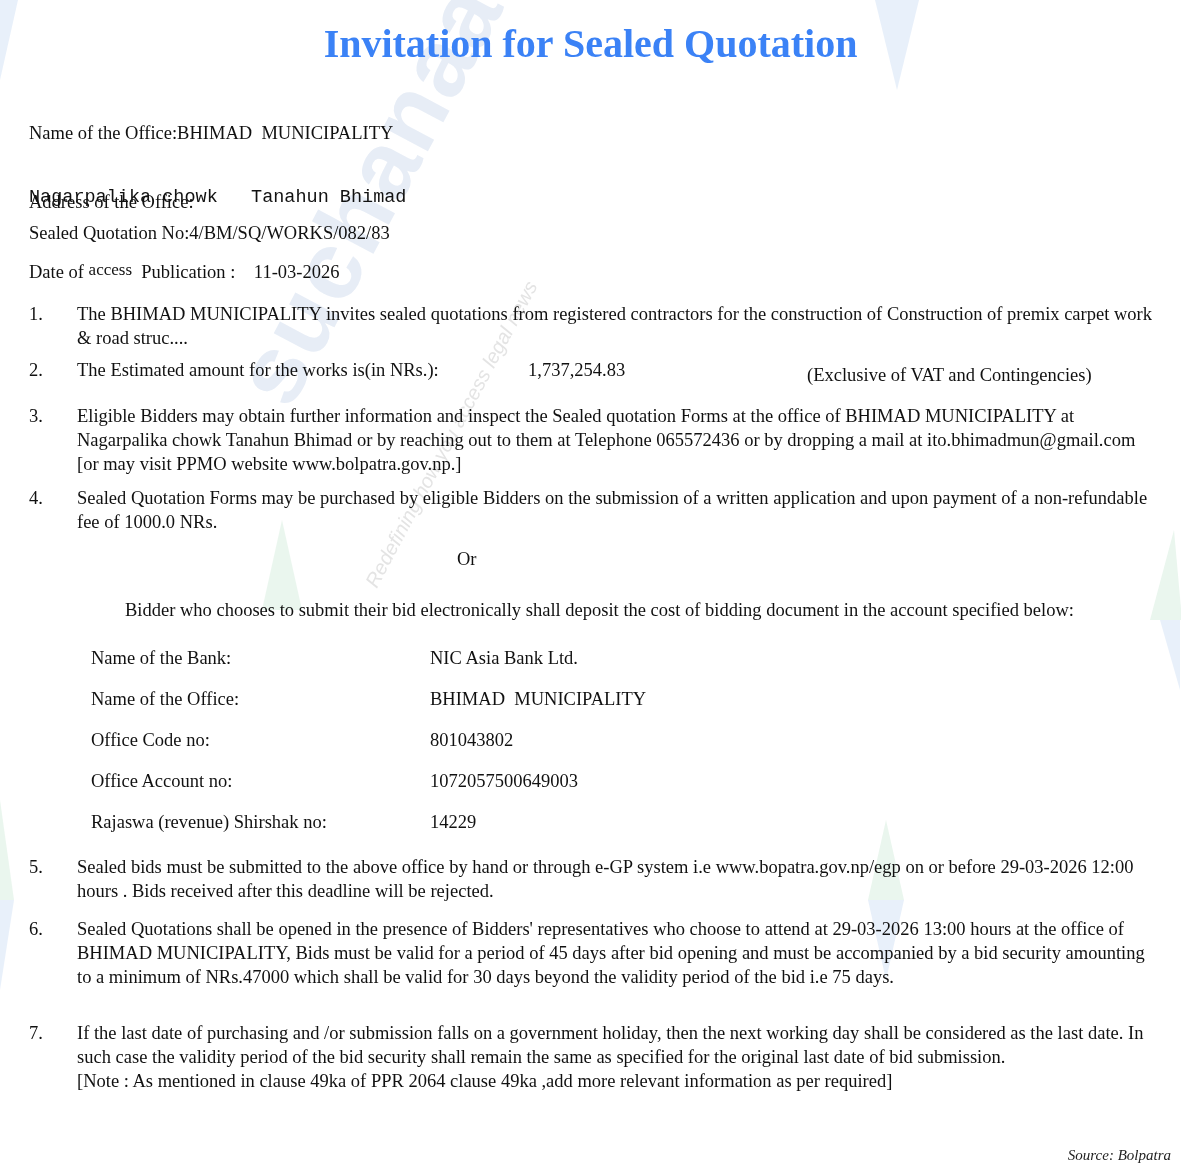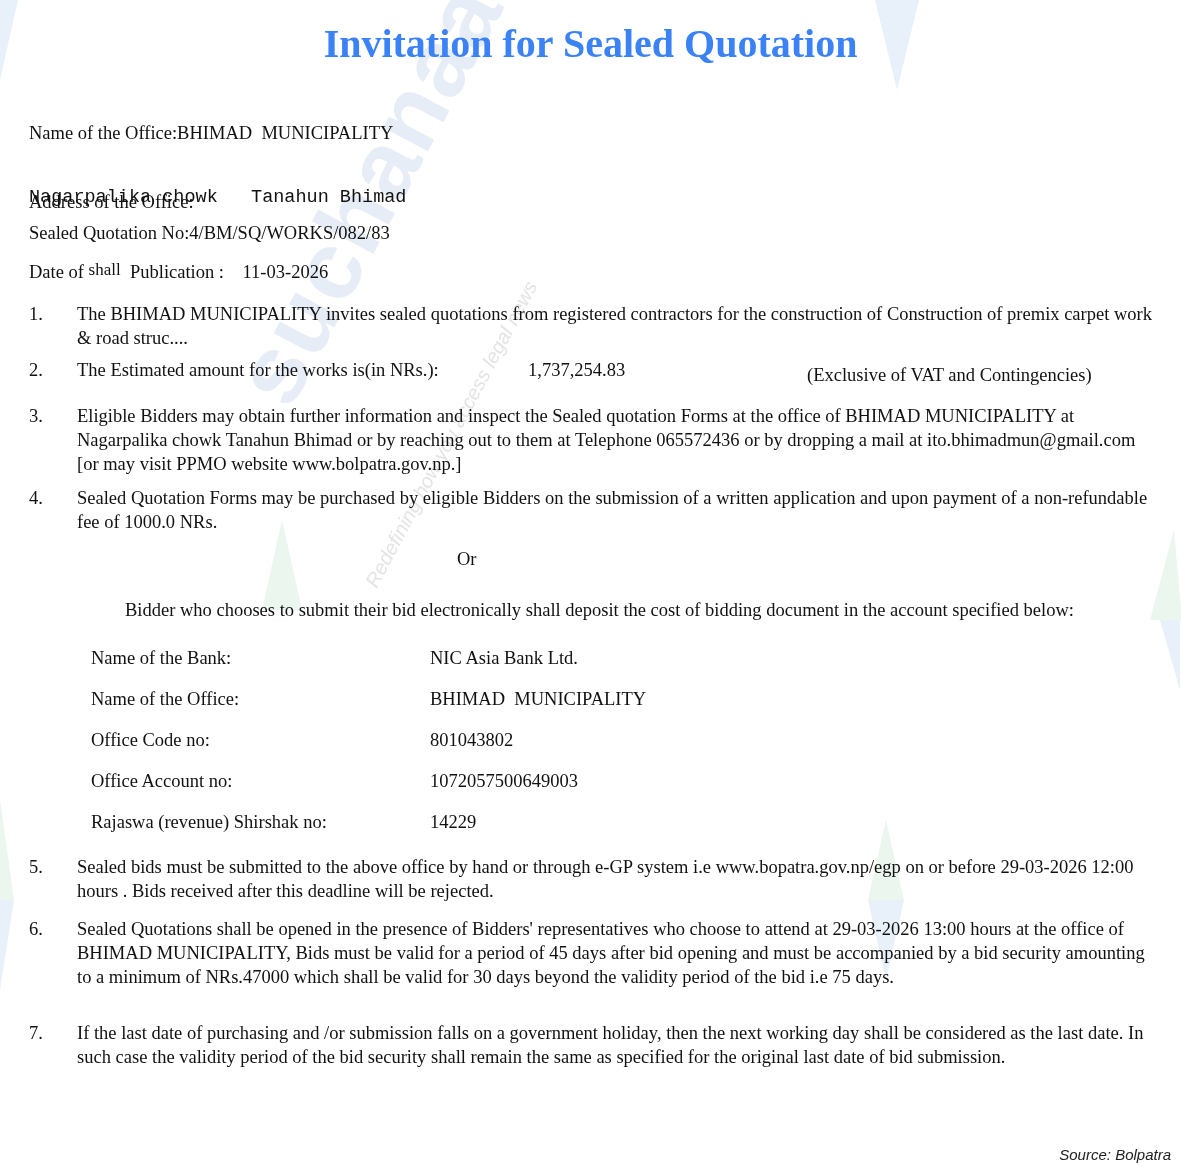--- a/index.html
+++ b/index.html
@@ -124,21 +124,21 @@
       position: absolute;
       left: 91px;
       width: 700px;
     }
     .bank-row .k { position: absolute; left: 0; white-space: pre; }
     .bank-row .v { position: absolute; left: 339px; white-space: pre; }
     .source {
       position: absolute;
       right: 10px;
       top: 1143px;
-      font-family: Liberation Sans, sans-serif;
+      font-family: Liberation Serif, serif;
       font-style: italic;
       font-size: 15px;
       color: #222222;
     }
   </style>
 </head>
 <body>
 
 <div class="watermark-layer">
   <div class="wm-text">suchanaa</div>
@@ -159,21 +159,21 @@
 
   <div class="title">Invitation for Sealed Quotation</div>
 
   <div class="line" style="top:121px;">Name of the Office:BHIMAD  MUNICIPALITY</div>
 
   <div class="line" style="top:162px;margin-top:28px;">Address of the Office:</div>
   <div class="line" style="top:186px;font-family:Liberation Mono, monospace;">Nagarpalika chowk   Tanahun Bhimad</div>
 
   <div class="line" style="top:221px;">Sealed Quotation No:4/BM/SQ/WORKS/082/83</div>
 
-  <div class="line" style="top:260px;"><span>Date of </span><span class="sup-word">shall</span><span>  Publication :    </span><span>11-03-2026</span></div>
+  <div class="line" style="top:260px;"><span>Date of </span><span class="sup-word">access</span><span>  Publication :    </span><span>11-03-2026</span></div>
 
   <div class="item" style="top:302px;">
     <span class="num">1.</span>
     <div class="txt">The BHIMAD  MUNICIPALITY invites sealed quotations from registered contractors for the construction of Construction of premix carpet work &amp; road struc....</div>
   </div>
 
   <div class="item" style="top:358px;">
     <span class="num">2.</span>
     <div class="txt">The Estimated amount for the works is(in NRs.):</div>
   </div>
@@ -221,16 +221,17 @@
   </div>
 
   <div class="item" style="top:917px;">
     <span class="num">6.</span>
     <div class="txt">Sealed Quotations shall be opened in the presence of Bidders' representatives who choose to attend at 29-03-2026 13:00 hours at the office of  BHIMAD  MUNICIPALITY, Bids must be valid for a period of 45 days after bid opening and must be accompanied by a bid security amounting to a minimum of NRs.47000 which shall be valid for 30 days beyond the validity period of the bid i.e 75 days.</div>
   </div>
 
   <div class="item" style="top:1021px;">
     <span class="num">7.</span>
     <div class="txt">If the last date of purchasing and /or submission falls on a government holiday, then the next working day shall be considered as the last date. In such case the validity period of the bid security shall remain the same as specified for the original last date of bid submission.</div>
+    <div class="txt">[Note : As mentioned in clause 49ka of PPR 2064 clause 49ka ,add more relevant information as per required]</div>
   </div>
 
   <div class="source">Source: Bolpatra</div>
 </div>
 
 </body></html>

